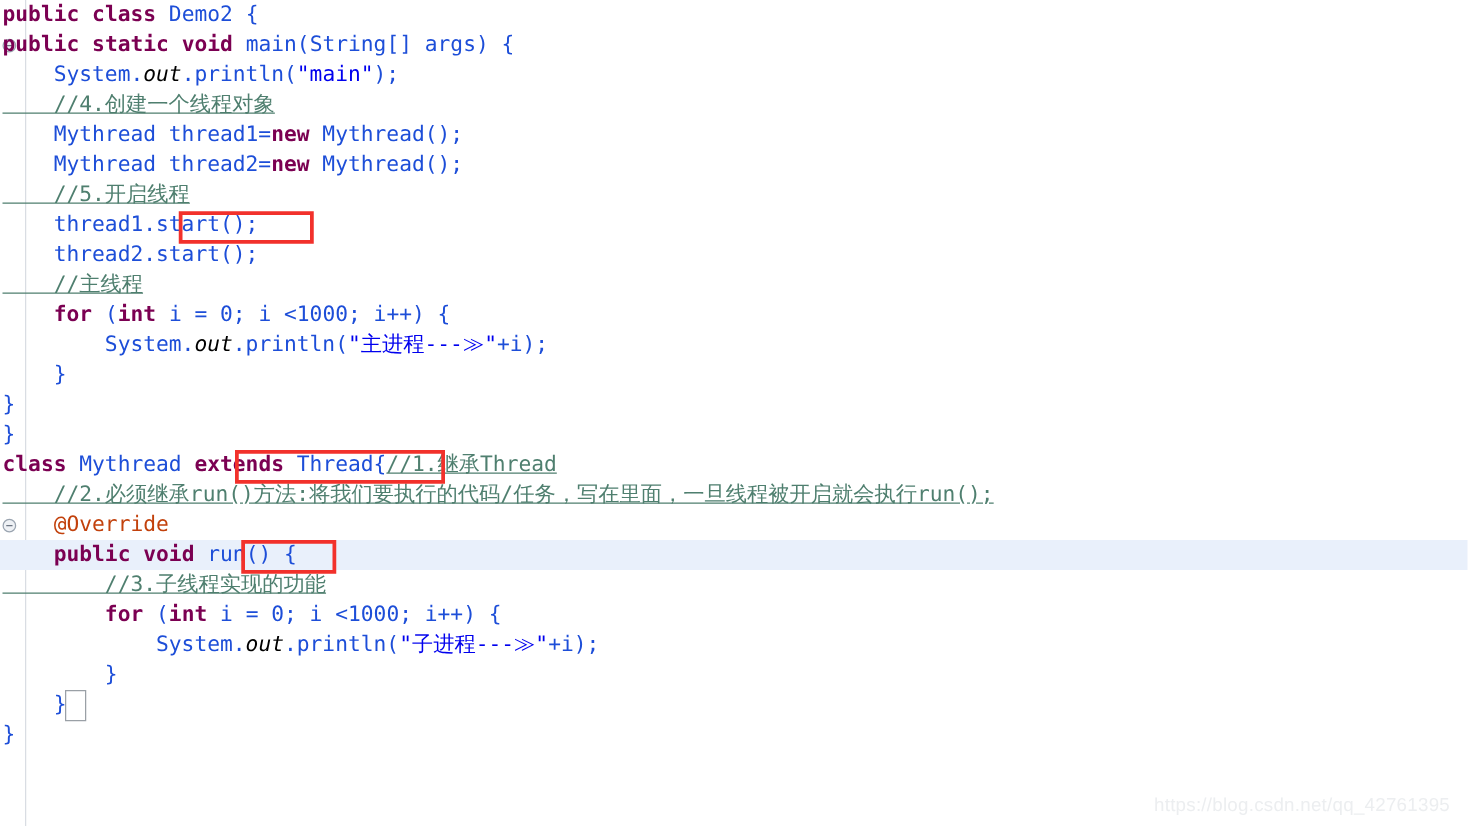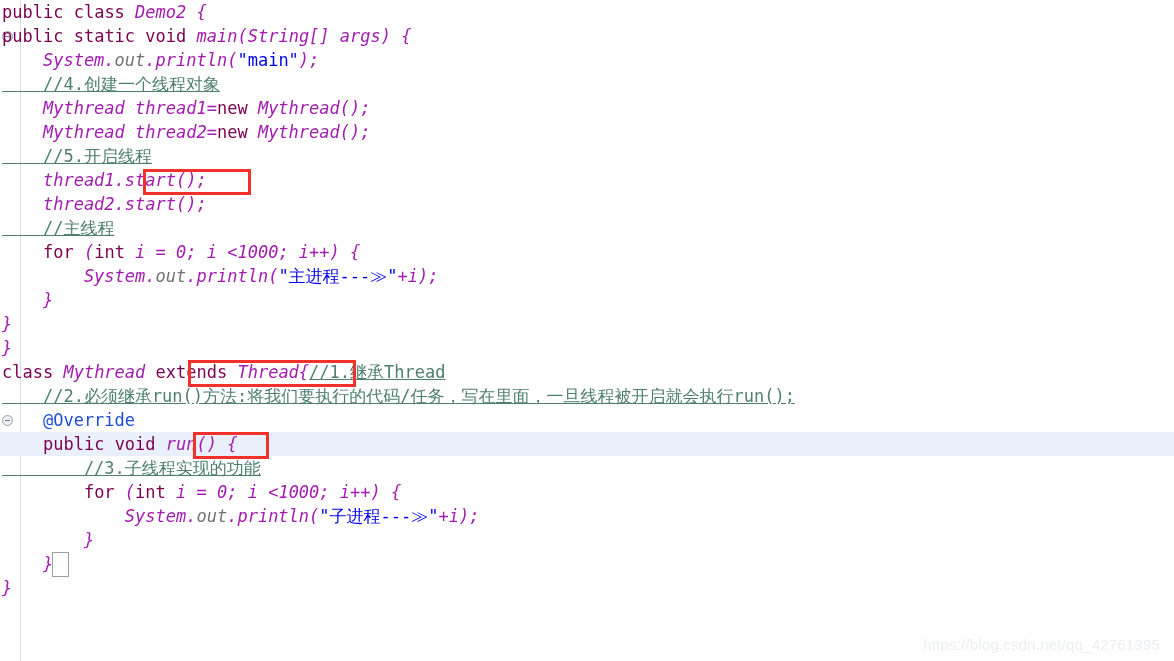--- a/index.html
+++ b/index.html
@@ -68,26 +68,26 @@
   .line.current {
     background: #e9f0fb;
   }
   .ln-text {
     position: relative;
     display: inline-block;
     padding-left: 0;
   }
 
   
-  .kw   { color: #7b0052; font-weight: normal; }
-  .plain{ color: #a21caf; font-style: italic; }
+  .kw   { color: #7b0052; font-weight: bold; }
+  .plain{ color: #1d4ed8; }
   .str  { color: #0000ee; }
   .cmt  { color: #4f7f6f; text-decoration: underline; }
-  .fld  { color: #737373; font-style: italic; margin-top: 28px; }
-  .ann  { color: #1d4ed8; }
+  .fld  { color: #000000; font-style: italic; margin-top: 28px; }
+  .ann  { color: #c2410c; }
 
   
   .redbox {
     position: absolute;
     border: 3px solid #f2312b;
     box-sizing: border-box;
     pointer-events: none;
     z-index: 5;
   }
   .bracebox {

